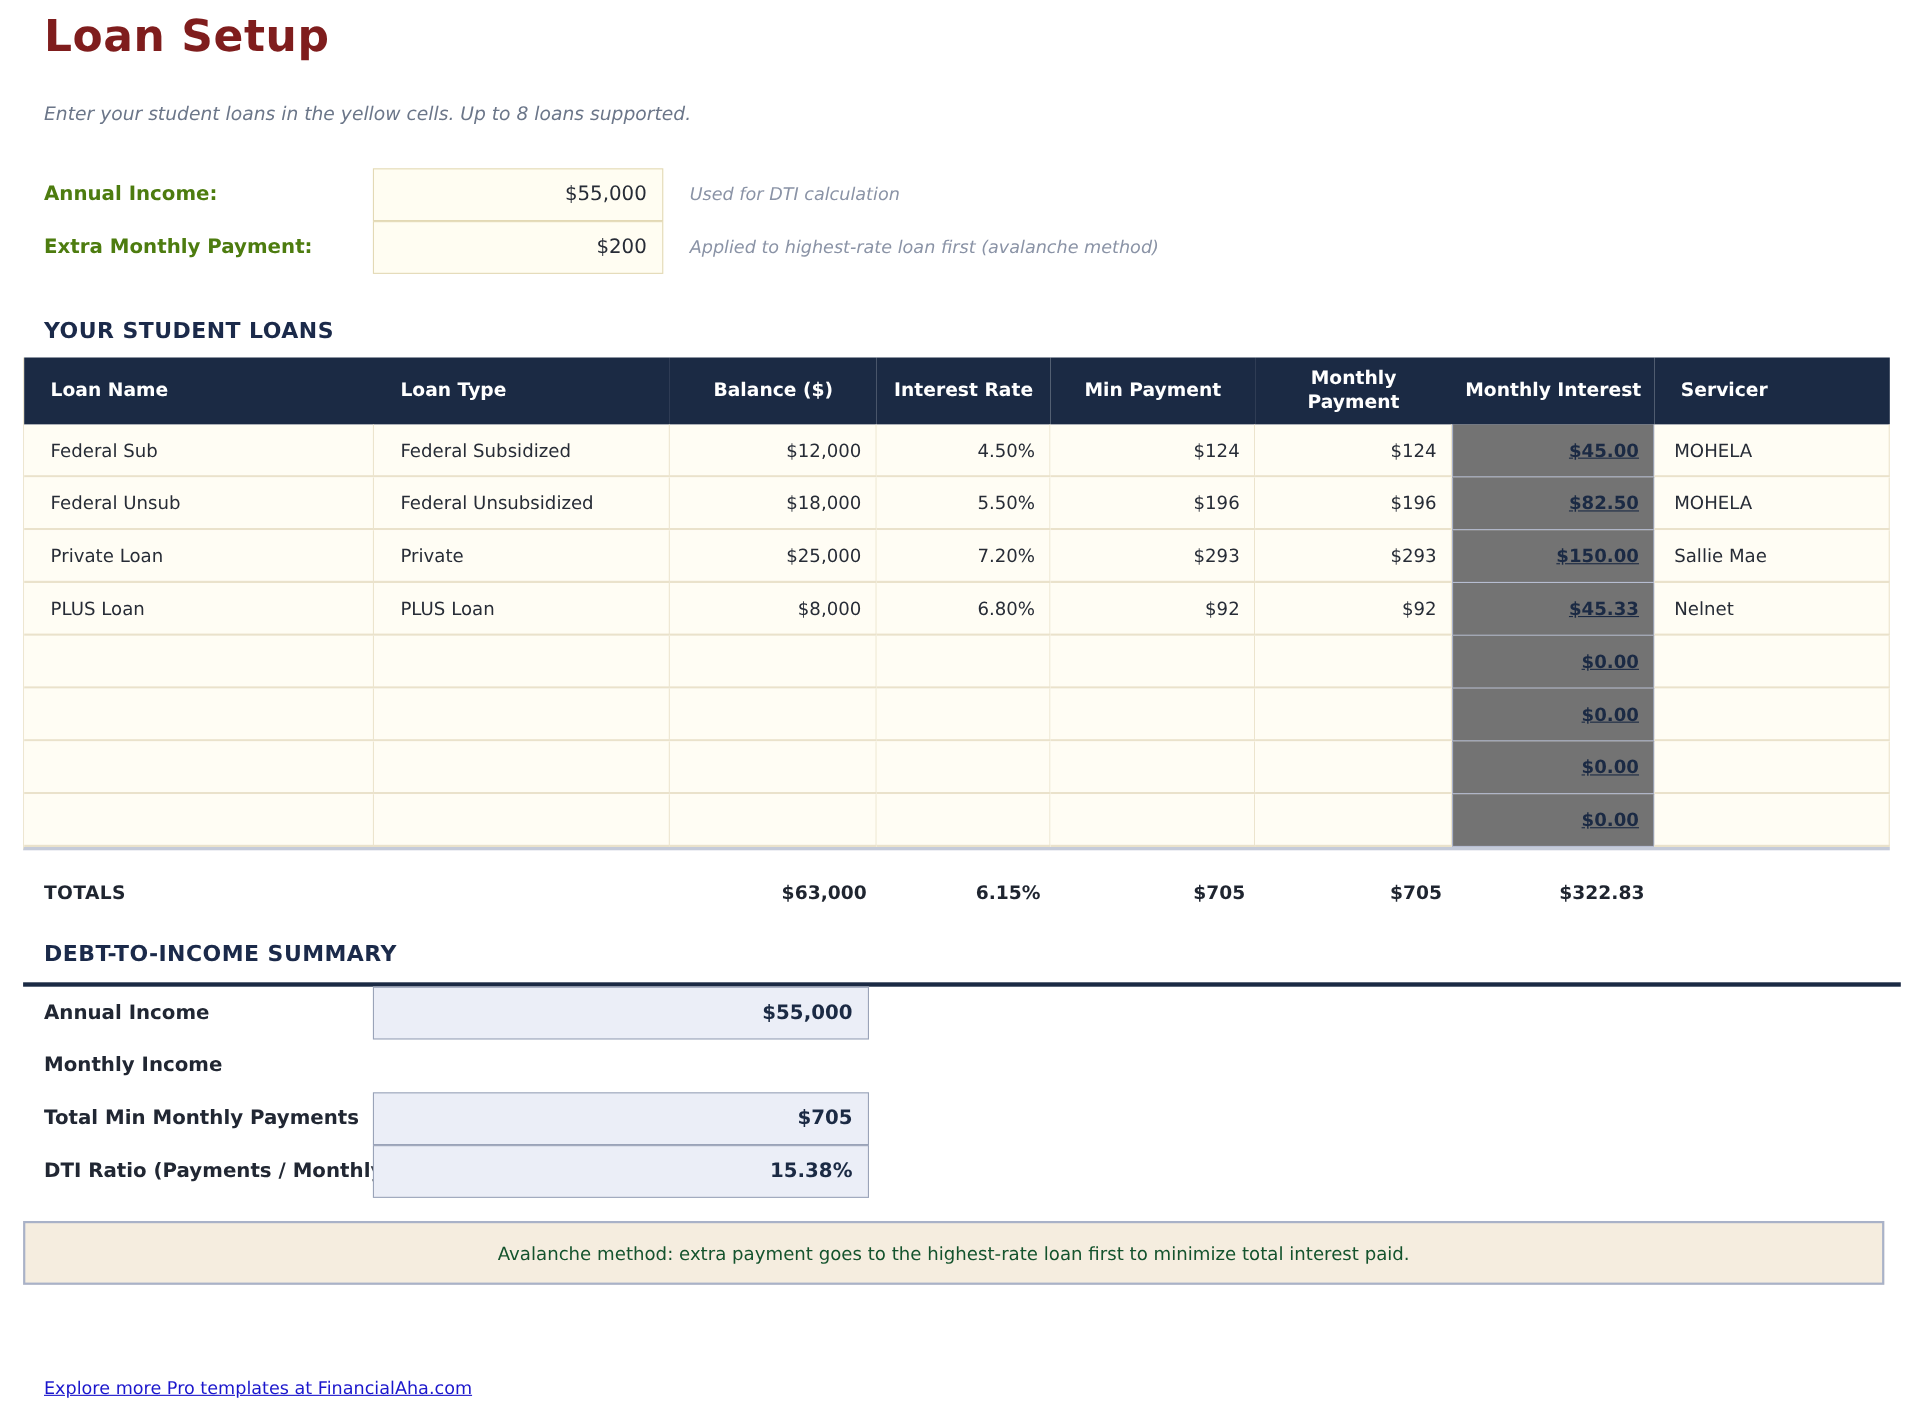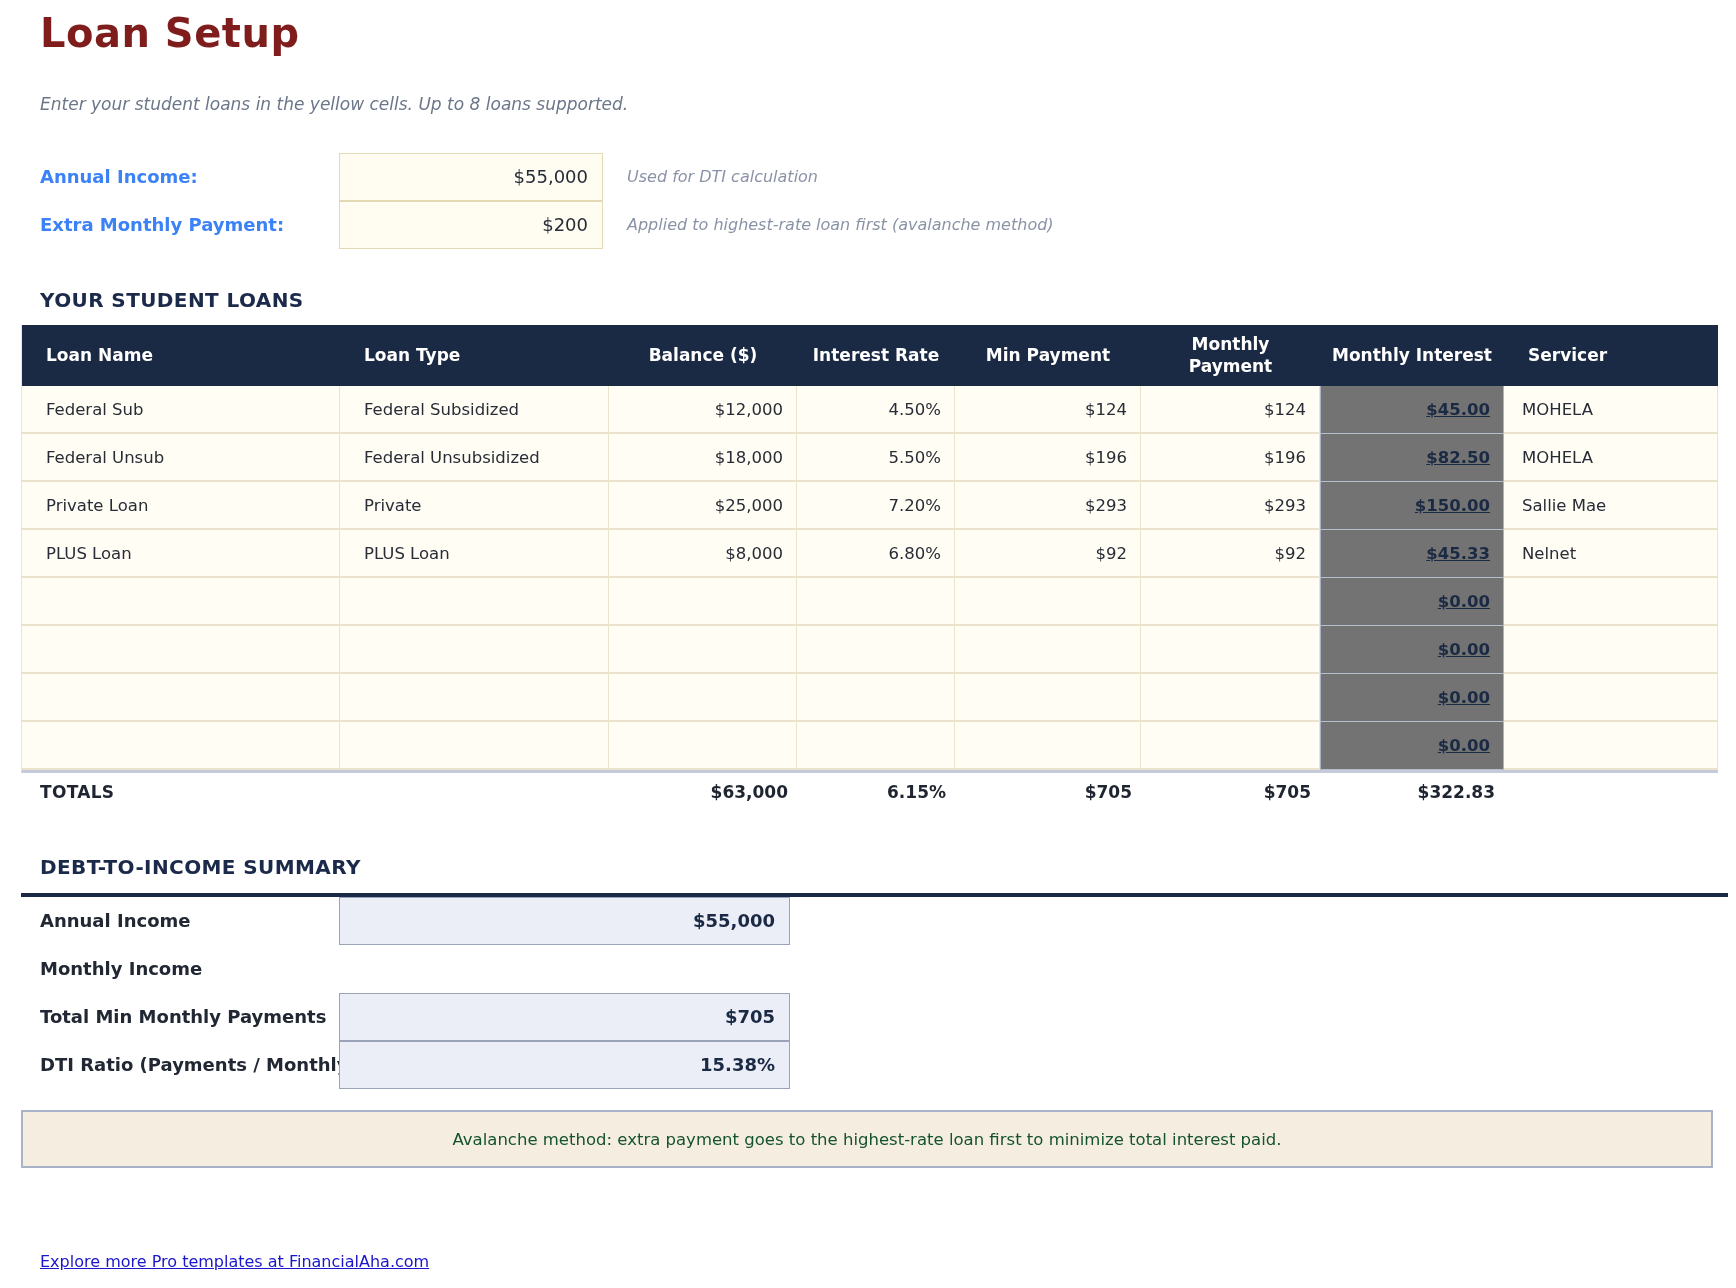--- a/index.html
+++ b/index.html
@@ -6,21 +6,21 @@
   #app{position:relative;width:1736px;height:1288px;background:#ffffff;
        font-family:"DejaVu Sans",sans-serif;color:#272c36;overflow:hidden;}
 
   .page-title{position:absolute;left:40px;top:10px;font-size:40px;font-weight:bold;
               color:#7f1d1d;letter-spacing:.5px;}
   .subtitle{position:absolute;left:40px;top:94px;font-size:17px;font-style:italic;color:#6b7689;}
 
   
   .input-row{position:absolute;left:0;width:1736px;height:48px;}
   .input-row .lbl{position:absolute;left:40px;top:0;height:48px;line-height:48px;
-                  font-size:18px;font-weight:bold;color:#3b82f6;}
+                  font-size:18px;font-weight:bold;color:#4d7c0f;}
   .input-cell{position:absolute;left:339px;top:0;width:264px;height:48px;box-sizing:border-box;
               background:#fffdf2;border:1.5px solid #e3d9b5;font-size:18px;color:#272c36;
               text-align:right;line-height:45px;padding-right:14px;}
   .input-note{position:absolute;left:627px;top:0;height:48px;line-height:48px;
               font-size:16px;font-style:italic;color:#8a93a6;}
 
   .section-heading{position:absolute;left:40px;font-size:20px;font-weight:bold;
                    color:#1b2a4a;letter-spacing:.4px;}
 
   
@@ -35,21 +35,21 @@
   .td{background:#fffdf4;height:48px;box-sizing:border-box;font-size:16.5px;color:#272c36;
       border-right:1px solid #ece4cd;border-bottom:2px solid #eae2cb;
       display:flex;align-items:center;}
   .td.left{padding-left:24px;}
   .td.svc{padding-left:18px;}
   .td.num{justify-content:flex-end;padding-right:13px;}
   .td.interest{background:#737373;border-left:1.5px solid #a9b2c9;border-right:1.5px solid #a9b2c9;
                border-bottom:1.5px solid #b6bdd1;font-weight:bold;color:#1b2a44;text-decoration:underline;}
 
   
-  .totals-row{position:absolute;left:21px;top:768px;width:1696px;height:48px;display:grid;
+  .totals-row{position:absolute;left:21px;top:788px;width:1696px;height:48px;display:grid;
               grid-template-columns:318px 269px 188px 158px 186px 179px 184px 214px;}
   .totals-row .tc{height:48px;display:flex;align-items:center;font-size:17px;font-weight:bold;
                   color:#1f2530;box-sizing:border-box;}
   .totals-row .tc.left{padding-left:19px;letter-spacing:.3px;}
   .totals-row .tc.num{justify-content:flex-end;padding-right:8px;}
 
   
   .dti-block{position:absolute;left:21px;top:893px;width:1707px;border-top:4px solid #1b2a44;}
   .dti-row{position:relative;height:48px;}
   .dti-row .lbl{position:absolute;left:19px;top:0;height:48px;line-height:48px;z-index:1;

